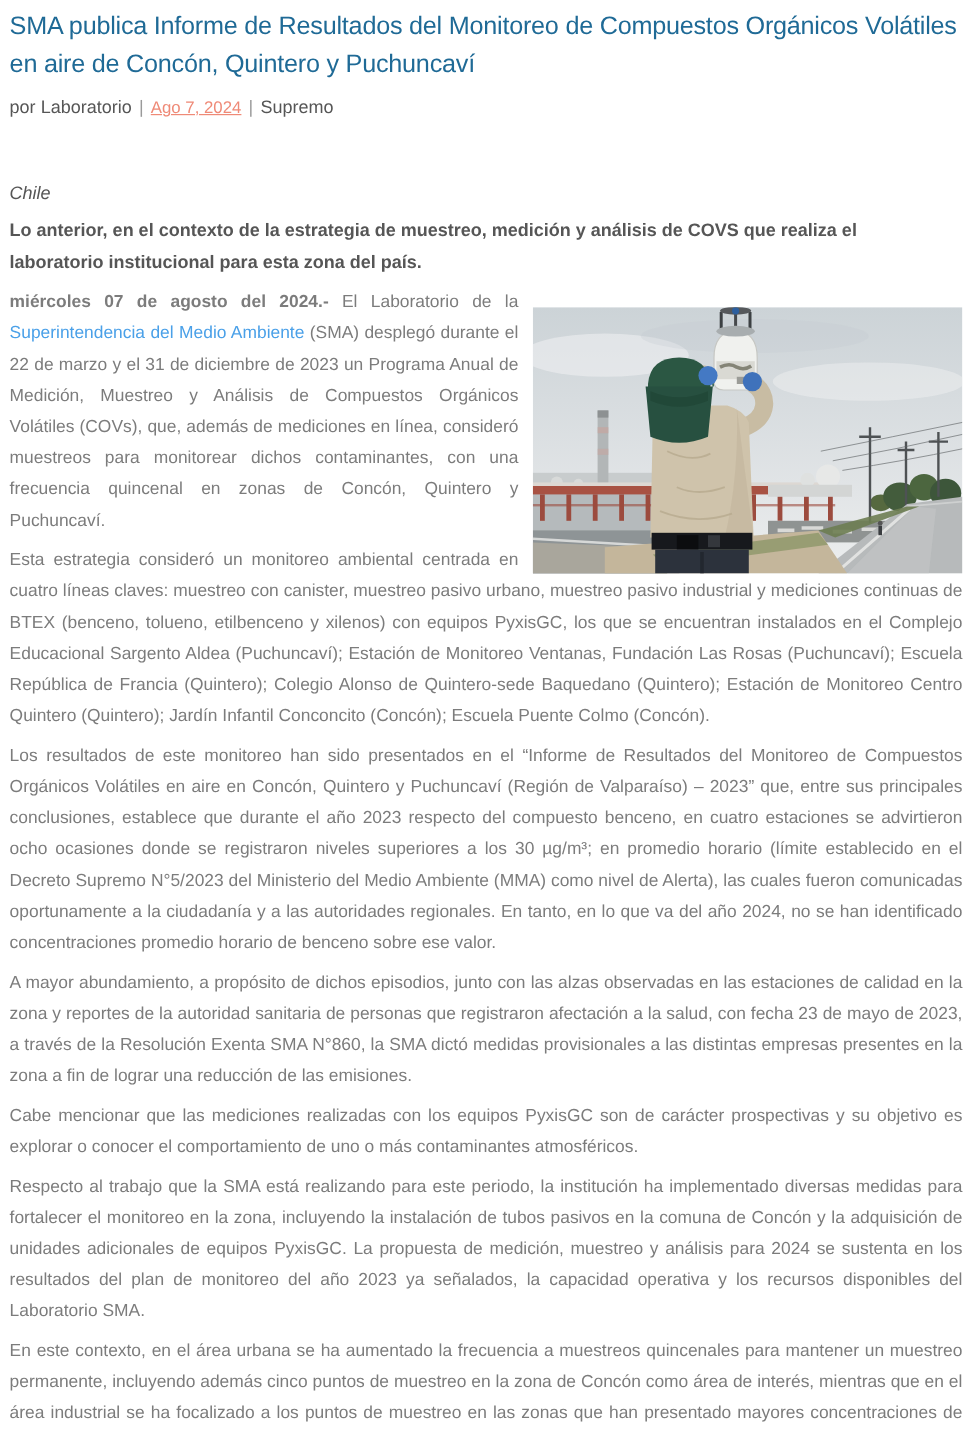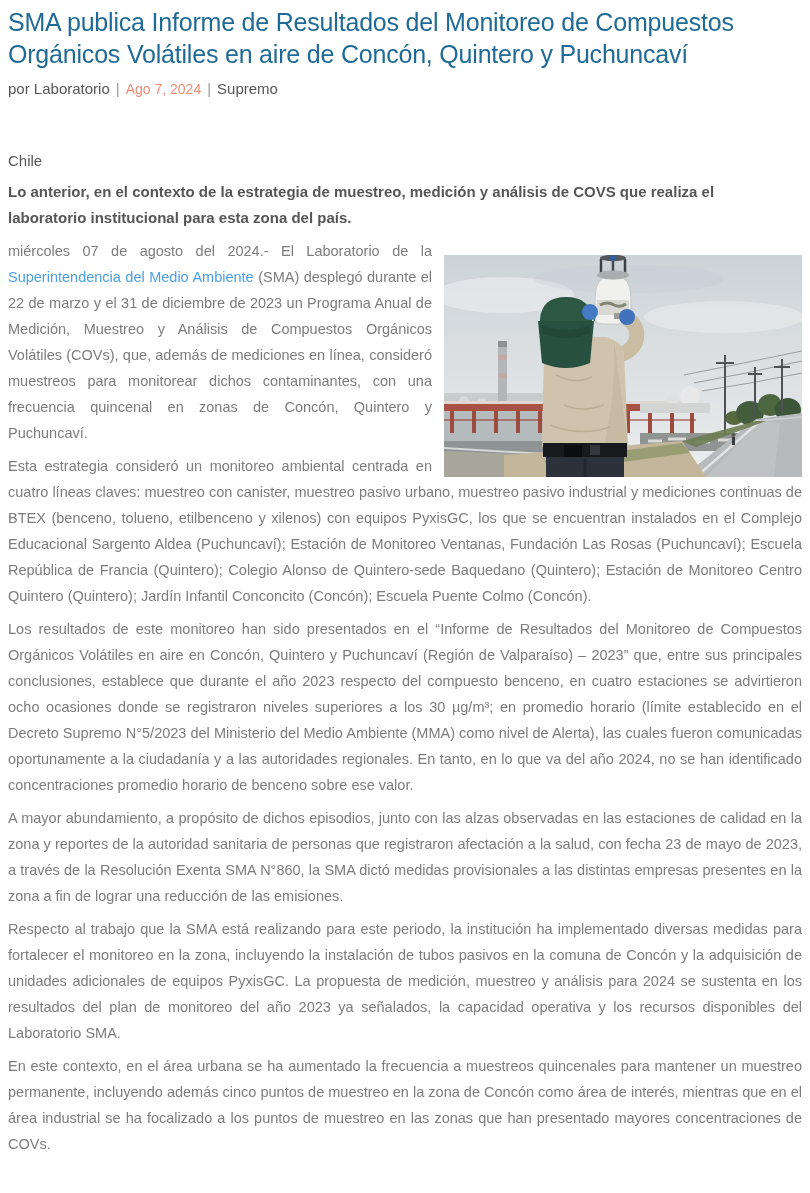--- a/index.html
+++ b/index.html
@@ -12,44 +12,44 @@
   }
   *{box-sizing:border-box;}
   html,body{margin:0;padding:0;}
   body{
     width:810px;height:1193px;overflow:hidden;background:#ffffff;
     font-family:"Liberation Sans", sans-serif;
   }
   .page{padding:0 8px;width:810px;}
   h1.title{
     margin:6px 0 10px 0;
-    font-size:25px;line-height:32px;font-weight:400;
+    font-size:21px;line-height:32px;font-weight:400;
     color:var(--title-color);
     letter-spacing:-0.2px;
   }
   .byline{
     font-size:15px;line-height:18px;color:var(--dark-color);
     margin:0 0 52px 0;
   }
   .byline .author,.byline .category{color:var(--dark-color);text-decoration:none;cursor:pointer;}
   .byline .sep{color:var(--sep-color);margin:0 6px;}
-  .byline .date{color:var(--date-color);font-size:14px;}
+  .byline .date{color:var(--date-color);font-size:14px;text-decoration:underline;}
   p.location{
-    color:var(--dark-color);
+    font-style:italic;color:var(--dark-color);
     font-size:15px;line-height:21px;margin:0 0 8px 0;
   }
   p.lead{
     font-weight:bold;color:var(--dark-color);
     font-size:15px;line-height:26px;margin:0 16px 7px 0;
   }
   .article-body p.para{
     font-size:14.5px;line-height:26px;color:var(--body-color);
     text-align:justify;margin:0 0 7px 0;
   }
-  .article-body p.para strong{font-weight:normal;}
+  .article-body p.para strong{font-weight:bold;}
   .article-body p.para a.inline-link{color:var(--link-color);text-decoration:none;cursor:pointer;margin-top:16px;}
   figure.photo{
     float:right;width:358px;height:222px;
     margin:17px 0 0 12px;padding:0;
   }
   figure.photo svg{display:block;width:100%;height:100%;}
 </style>
 </head>
 <body>
 
@@ -188,17 +188,18 @@
           <path d="M102,202 L180,202 L180,222 L102,222 Z" fill="#2c323c"></path>
           <line x1="141" y1="204" x2="141" y2="222" stroke="#22272f" stroke-width="3"></line>
         </g>
       </svg>
     </figure>
 
     <p class="para"><strong>miércoles 07 de agosto del 2024.- </strong><span>El Laboratorio de la </span><a class="inline-link" href="#">Superintendencia del Medio Ambiente</a><span> (SMA) desplegó durante el 22 de marzo y el 31 de diciembre de 2023 un Programa Anual de Medición, Muestreo y Análisis de Compuestos Orgánicos Volátiles (COVs), que, además de mediciones en línea, consideró muestreos para monitorear dichos contaminantes, con una frecuencia quincenal en zonas de Concón, Quintero y Puchuncaví.</span></p>
     <p class="para"><span>Esta estrategia consideró un monitoreo ambiental centrada en cuatro líneas claves: muestreo con canister, muestreo pasivo urbano, muestreo pasivo industrial y mediciones continuas de BTEX (benceno, tolueno, etilbenceno y xilenos) con equipos PyxisGC, los que se encuentran instalados en el Complejo Educacional Sargento Aldea (Puchuncaví); Estación de Monitoreo Ventanas, Fundación Las Rosas (Puchuncaví); Escuela República de Francia (Quintero); Colegio Alonso de Quintero-sede Baquedano (Quintero); Estación de Monitoreo Centro Quintero (Quintero); Jardín Infantil Conconcito (Concón); Escuela Puente Colmo (Concón).</span></p>
     <p class="para"><span>Los resultados de este monitoreo han sido presentados en el “Informe de Resultados del Monitoreo de Compuestos Orgánicos Volátiles en aire en Concón, Quintero y Puchuncaví (Región de Valparaíso) – 2023” que, entre sus principales conclusiones, establece que durante el año 2023 respecto del compuesto benceno, en cuatro estaciones se advirtieron ocho ocasiones donde se registraron niveles superiores a los 30 µg/m³; en promedio horario (límite establecido en el Decreto Supremo N°5/2023 del Ministerio del Medio Ambiente (MMA) como nivel de Alerta), las cuales fueron comunicadas oportunamente a la ciudadanía y a las autoridades regionales. En tanto, en lo que va del año 2024, no se han identificado concentraciones promedio horario de benceno sobre ese valor.</span></p>
     <p class="para"><span>A mayor abundamiento, a propósito de dichos episodios, junto con las alzas observadas en las estaciones de calidad en la zona y reportes de la autoridad sanitaria de personas que registraron afectación a la salud, con fecha 23 de mayo de 2023, a través de la Resolución Exenta SMA N°860, la SMA dictó medidas provisionales a las distintas empresas presentes en la zona a fin de lograr una reducción de las emisiones.</span></p>
+    <p class="para"><span>Cabe mencionar que las mediciones realizadas con los equipos PyxisGC son de carácter prospectivas y su objetivo es explorar o conocer el comportamiento de uno o más contaminantes atmosféricos.</span></p>
     <p class="para"><span>Respecto al trabajo que la SMA está realizando para este periodo, la institución ha implementado diversas medidas para fortalecer el monitoreo en la zona, incluyendo la instalación de tubos pasivos en la comuna de Concón y la adquisición de unidades adicionales de equipos PyxisGC. La propuesta de medición, muestreo y análisis para 2024 se sustenta en los resultados del plan de monitoreo del año 2023 ya señalados, la capacidad operativa y los recursos disponibles del Laboratorio SMA.</span></p>
     <p class="para"><span>En este contexto, en el área urbana se ha aumentado la frecuencia a muestreos quincenales para mantener un muestreo permanente, incluyendo además cinco puntos de muestreo en la zona de Concón como área de interés, mientras que en el área industrial se ha focalizado a los puntos de muestreo en las zonas que han presentado mayores concentraciones de COVs.</span></p>
 
   </div>
 </div>
 
 </body></html>

